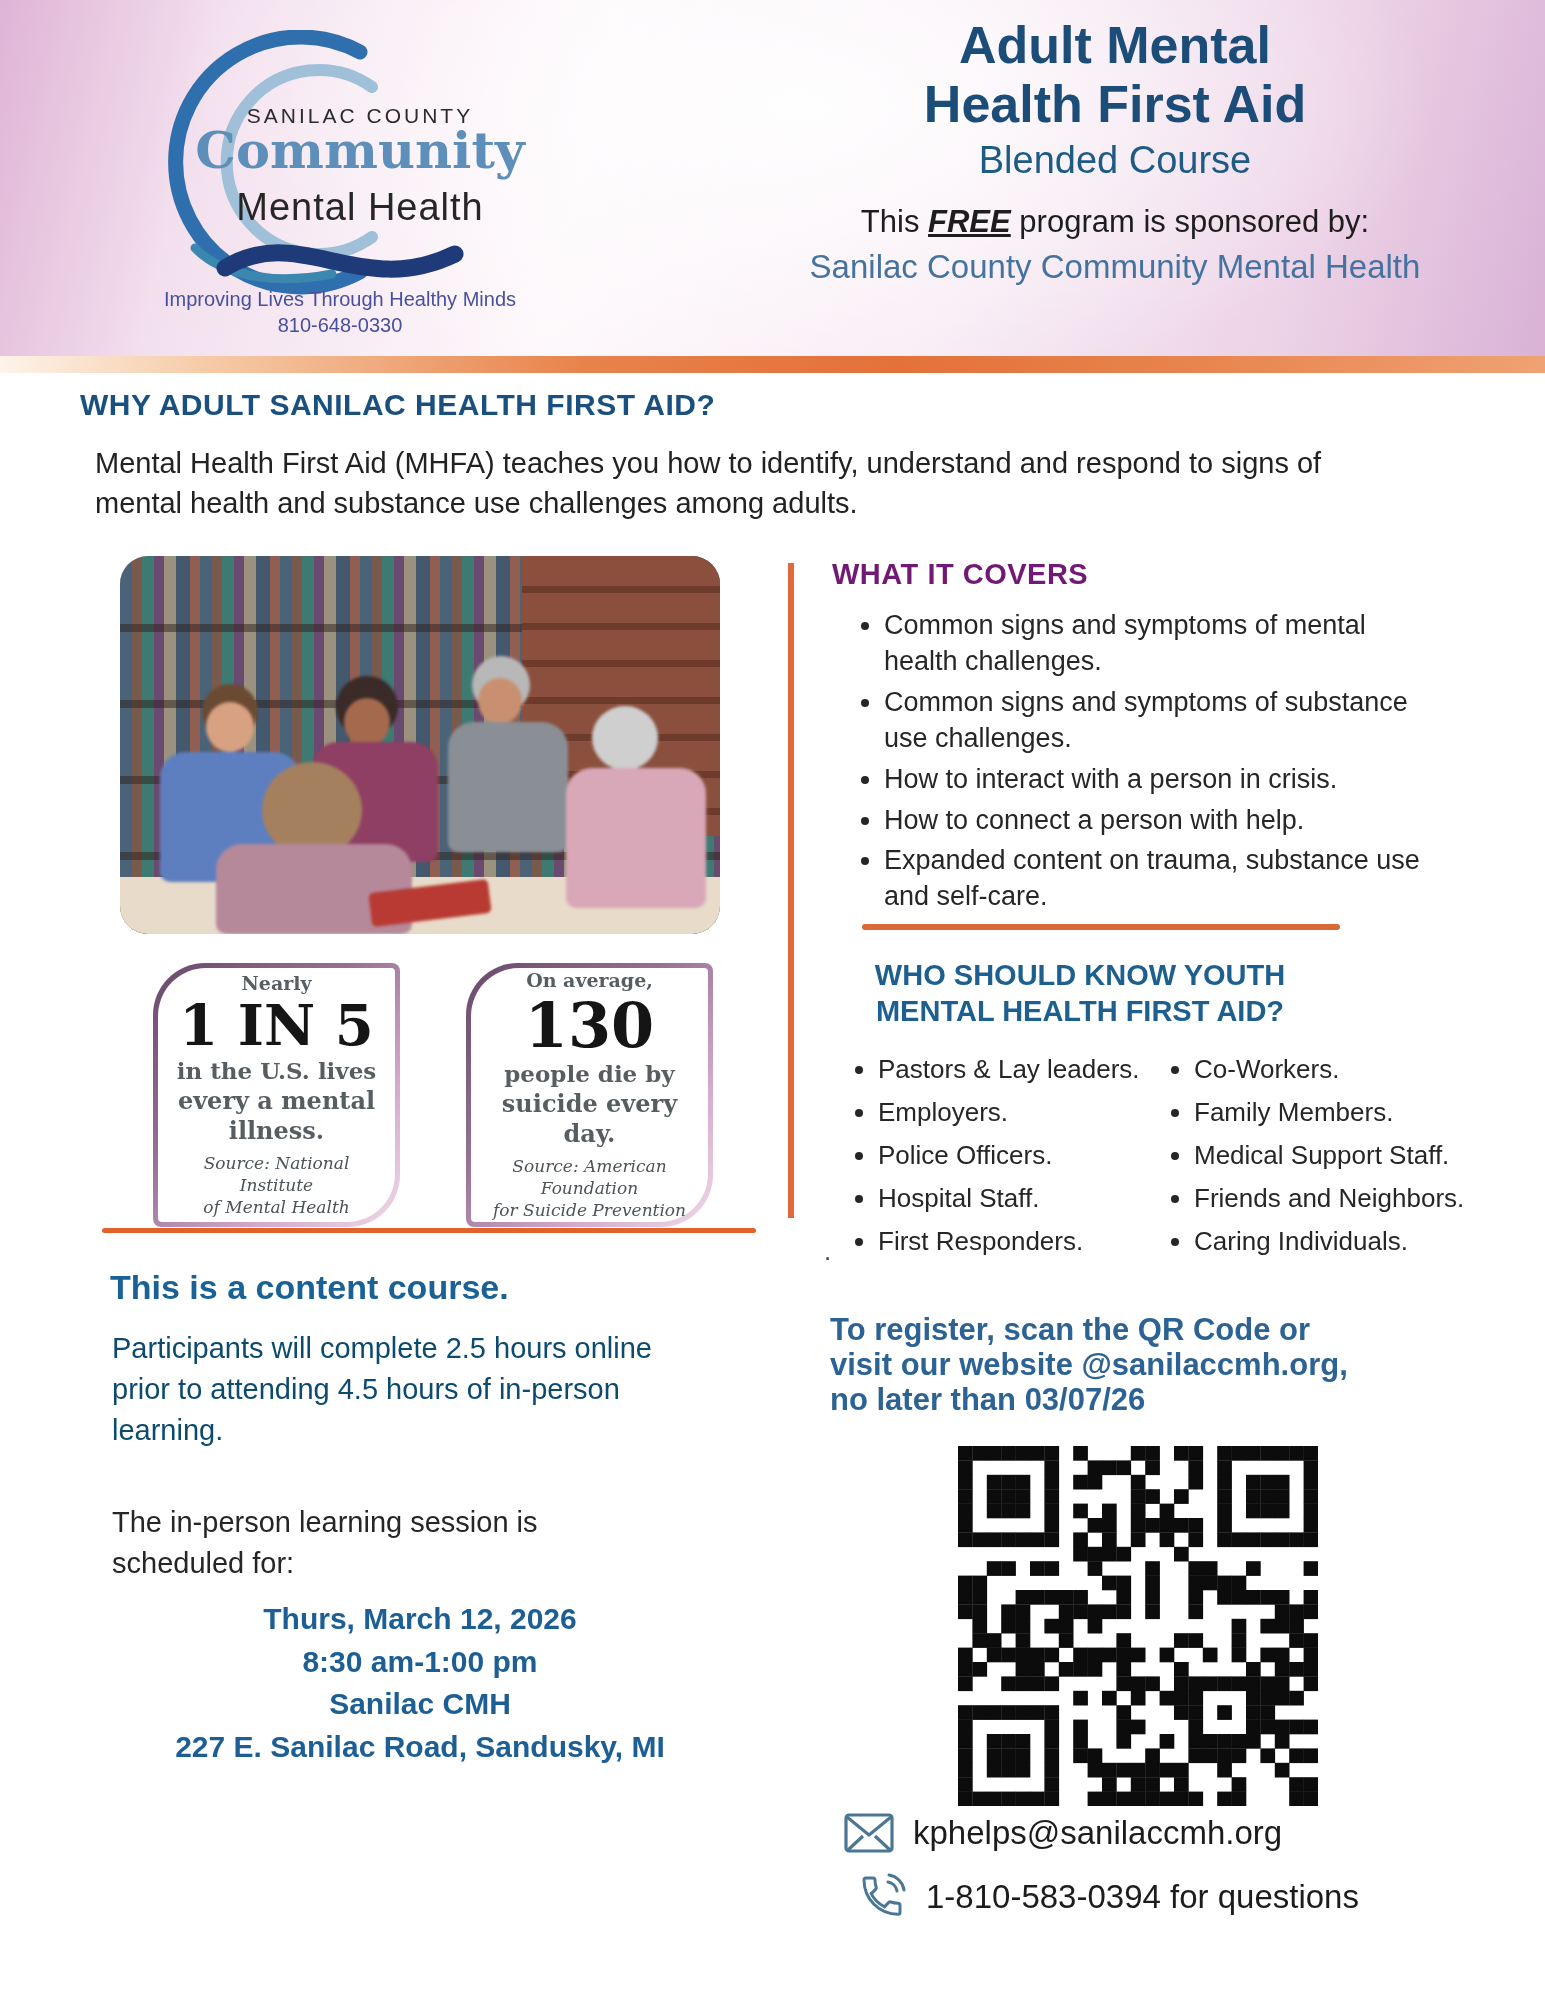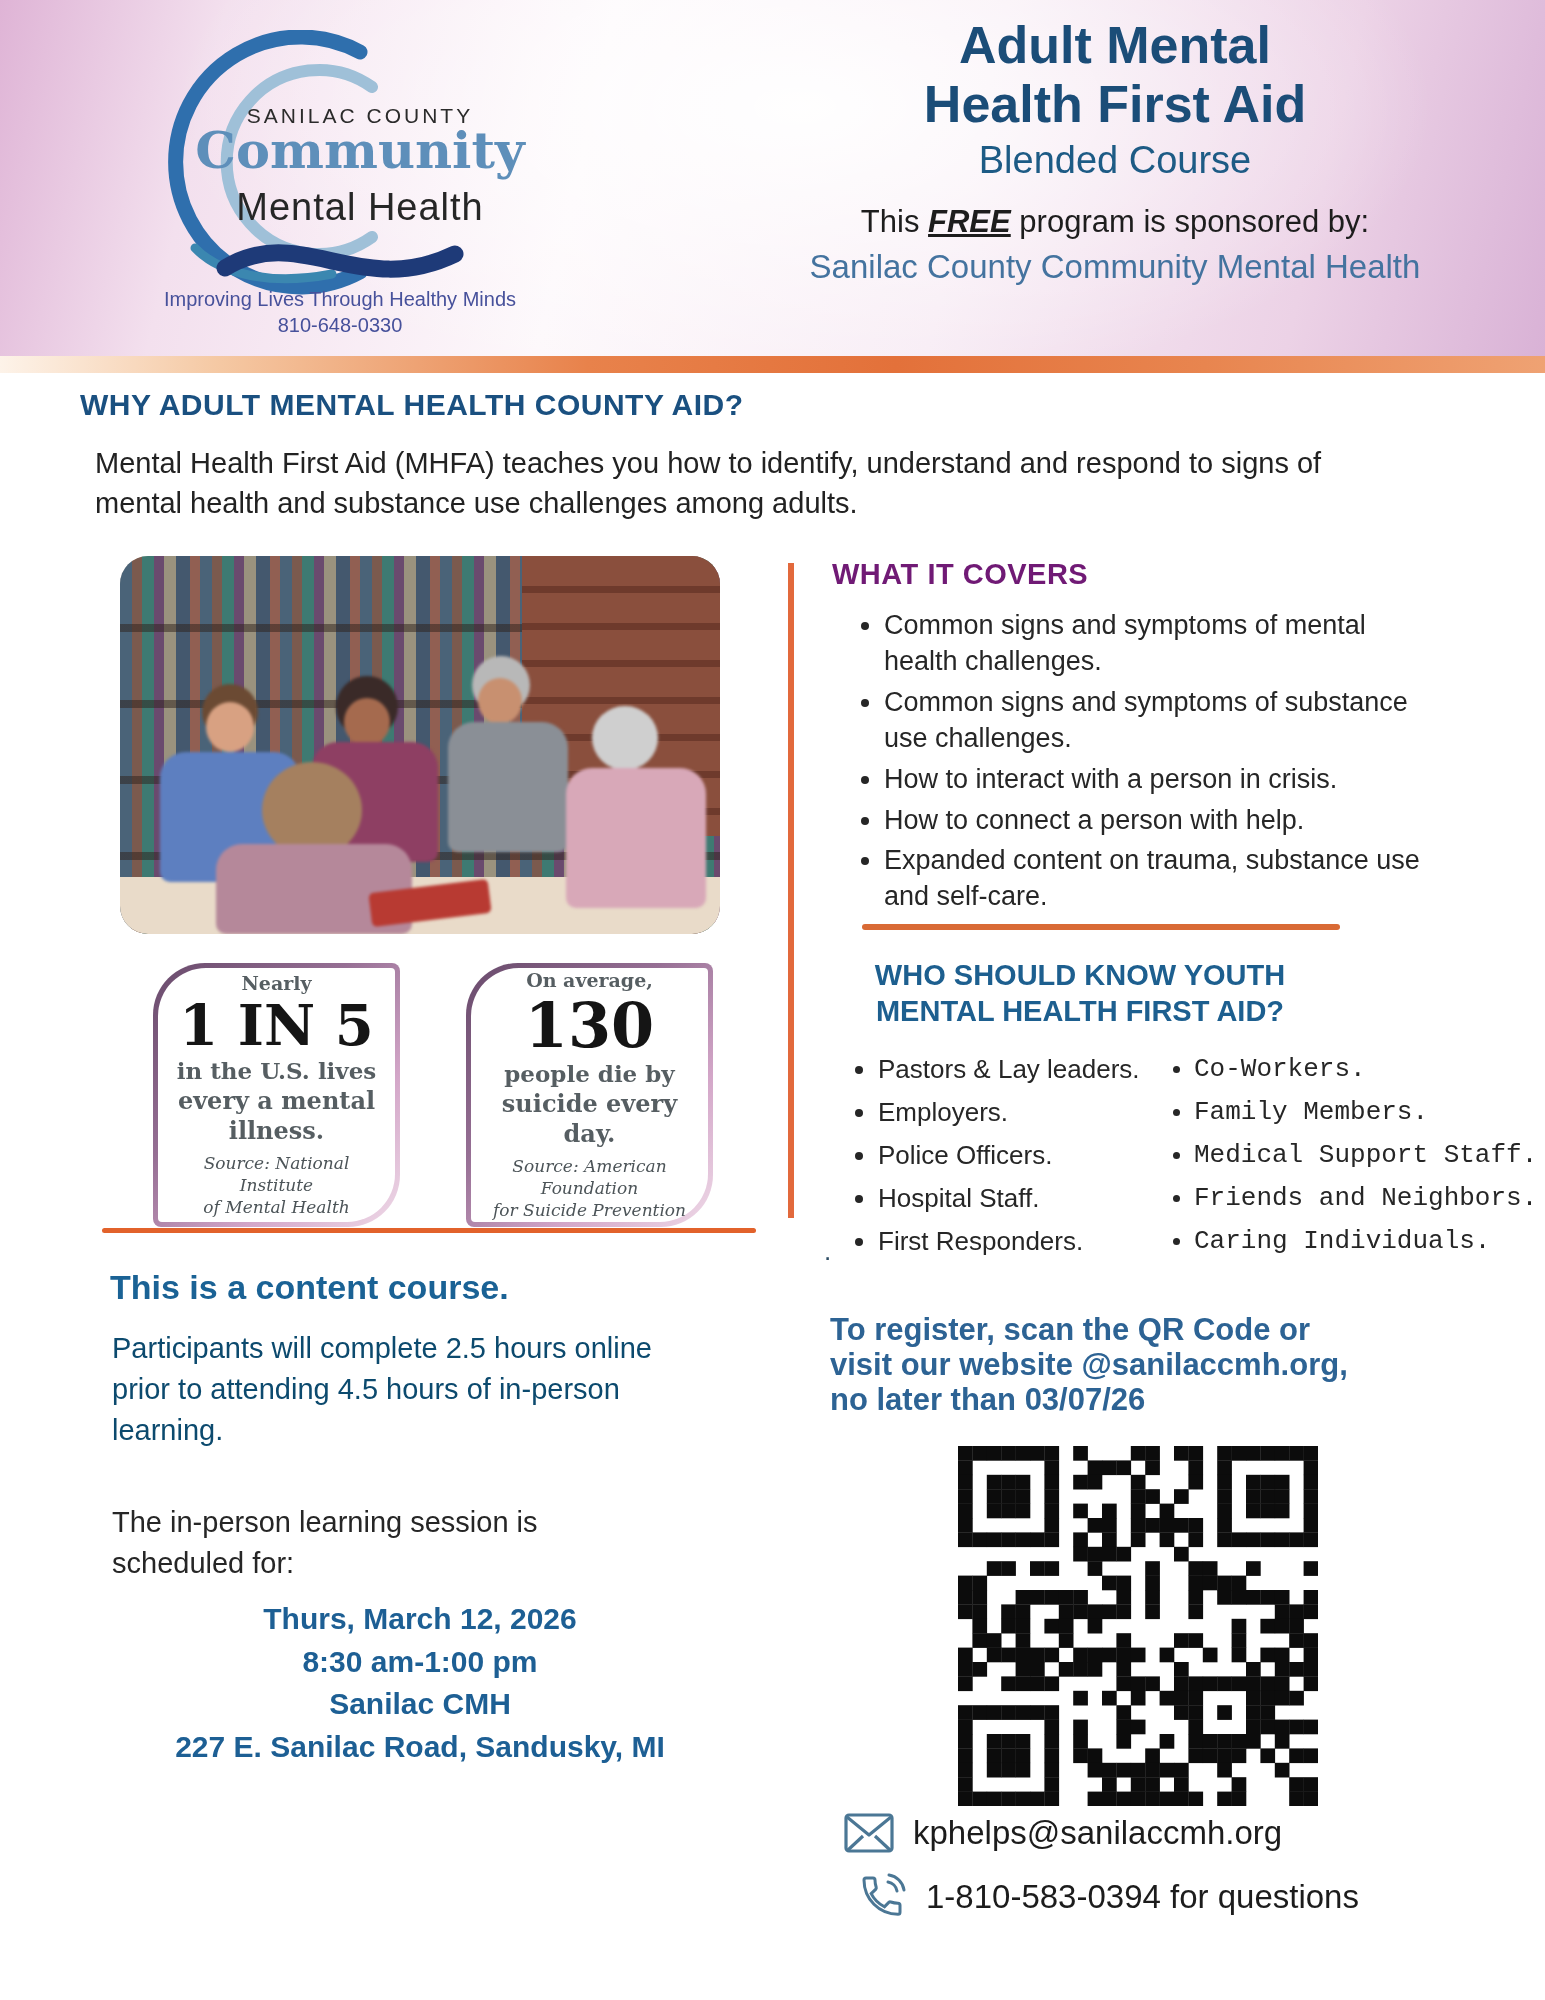--- a/index.html
+++ b/index.html
@@ -85,21 +85,21 @@
   .covers-heading{position:absolute;left:832px;top:558px;font-size:29px;font-weight:800;color:#701a75;letter-spacing:.5px;}
   .covers-list{position:absolute;left:856px;top:608px;width:552px;margin:0;padding:0 0 0 28px;
     font-size:27px;line-height:1.33;color:#262626;}
   .covers-list li{margin-bottom:5px;}
   .right-rule{position:absolute;left:862px;top:924px;width:478px;height:6px;background:#d96a35;border-radius:3px;}
   .who-heading{position:absolute;left:800px;top:958px;width:560px;text-align:center;
     font-size:29px;font-weight:800;color:#1d5f8f;line-height:1.24;}
   .who-col{position:absolute;top:1052px;margin:0;padding:0 0 0 26px;font-size:26px;line-height:1.38;color:#262626;white-space:nowrap;}
   .who-col li{margin-bottom:7px;}
   .who-col.c1{left:852px;width:300px;}
-  .who-col.c2{left:1168px;width:300px;font-family:Liberation Mono, monospace;}
+  .who-col.c2{left:1168px;width:300px;}
   .stray-dot{position:absolute;left:824px;top:1236px;font-size:26px;color:#2d4c63;}
 
   .register{position:absolute;left:830px;top:1312px;width:650px;
     font-size:31px;font-weight:800;color:#2d6394;line-height:1.13;}
   .qr{position:absolute;left:958px;top:1446px;width:360px;height:360px;background:#ffffff;}
 
   .contact-row{position:absolute;display:flex;align-items:center;}
   .contact-row.email{left:843px;top:1812px;}
   .contact-row.phone{left:858px;top:1872px;}
   .contact-text{font-size:33px;color:#1c1c1c;margin-left:18px;}
@@ -128,21 +128,21 @@
     <div class="title-block">
       <div class="title-line">Adult Mental</div>
       <div class="title-line">Health First Aid</div>
       <div class="subtitle">Blended Course</div>
       <div class="sponsor"><span>This </span><span class="free">FREE</span><span> program is sponsored by:</span></div>
       <div class="sponsor-name">Sanilac County Community Mental Health</div>
     </div>
   </div>
   <div class="orange-bar"></div>
 
-  <div class="why-heading">WHY ADULT MENTAL HEALTH COUNTY AID?</div>
+  <div class="why-heading">WHY ADULT SANILAC HEALTH FIRST AID?</div>
   <div class="why-body">Mental Health First Aid (MHFA) teaches you how to identify, understand and respond to signs of mental health and substance use challenges among adults.</div>
 
   <div class="photo" aria-label="Group of adults talking together around a table in a library">
     <div class="ph-shelves"></div>
     <div class="ph-wood"></div>
     <div class="ph-table"></div>
     <div class="ph-people">
       <div class="pp" style="left:82px;top:128px;width:56px;height:56px;background:#6b4a33;"></div>
       <div class="pp" style="left:86px;top:146px;width:48px;height:50px;background:#d8a182;"></div>
       <div class="pt" style="left:40px;top:196px;width:140px;height:130px;background:#5d7fc0;"></div>

